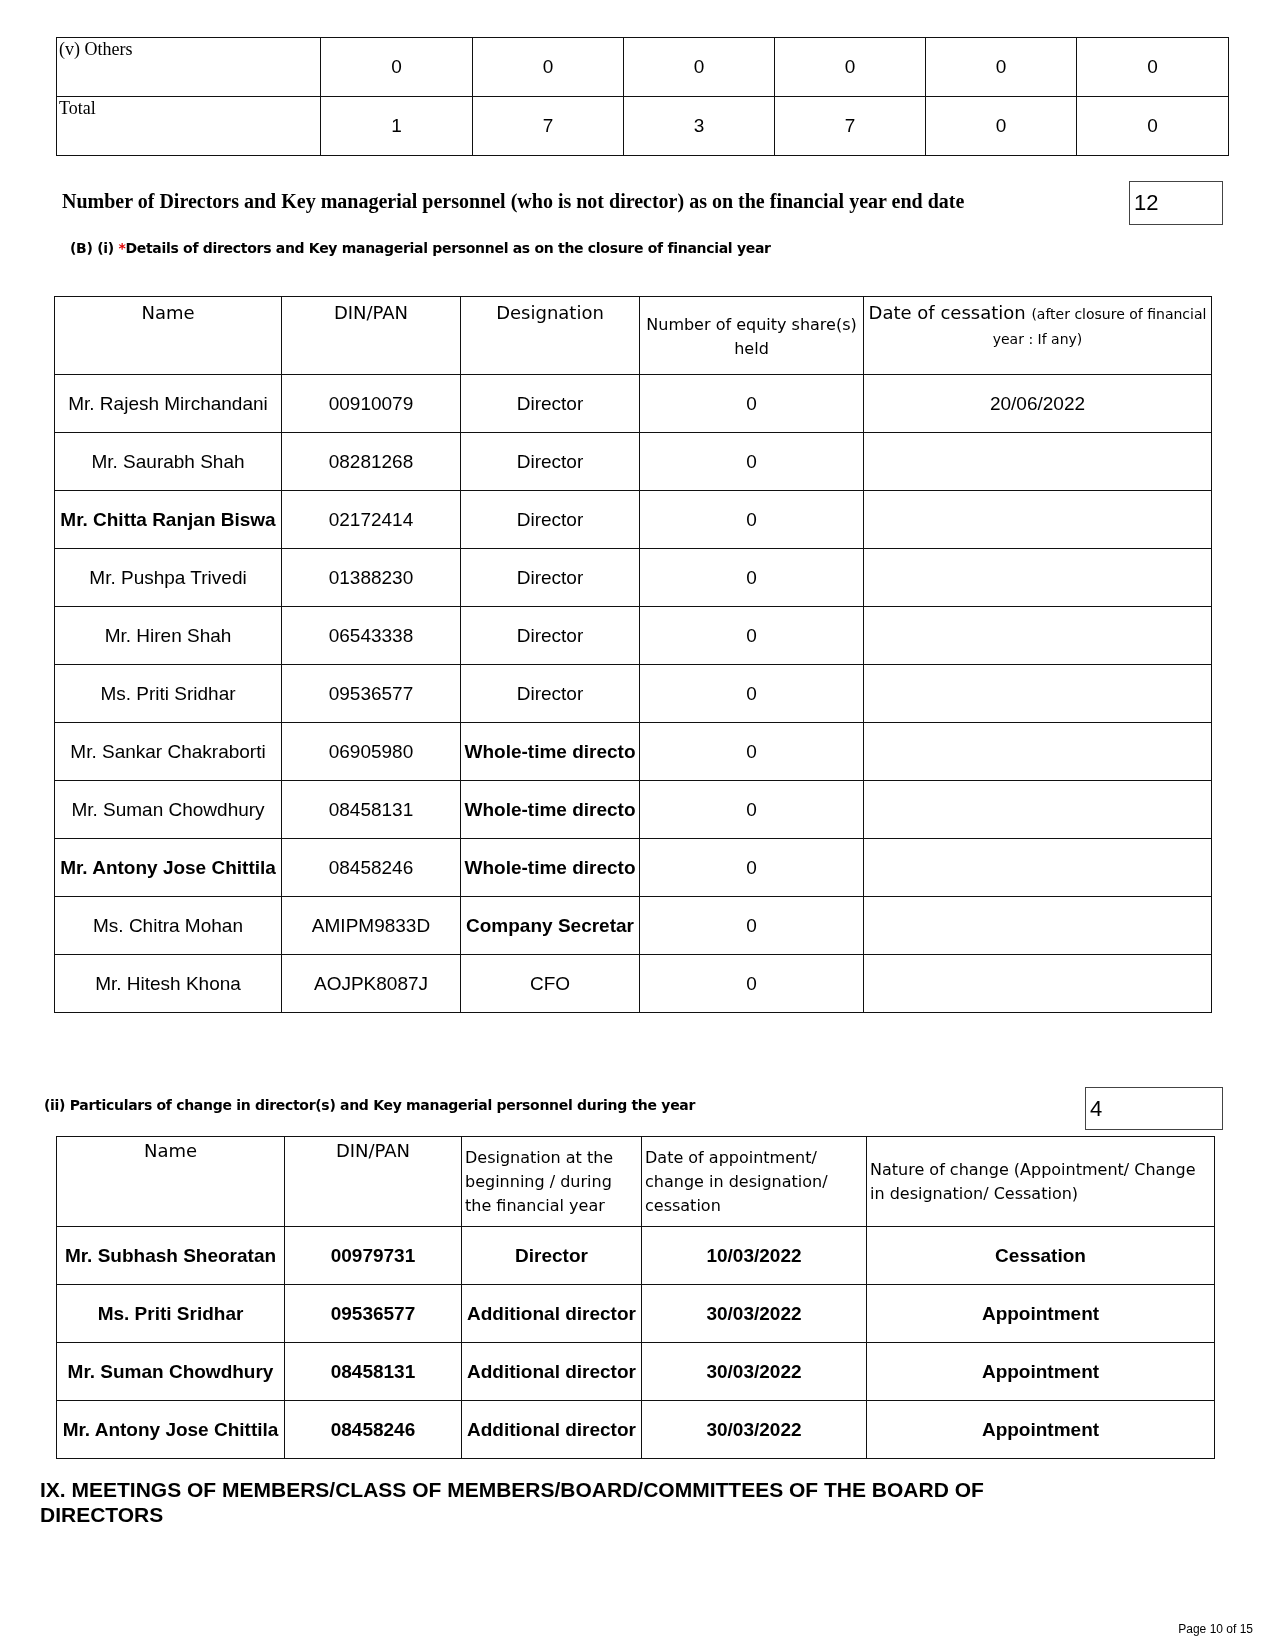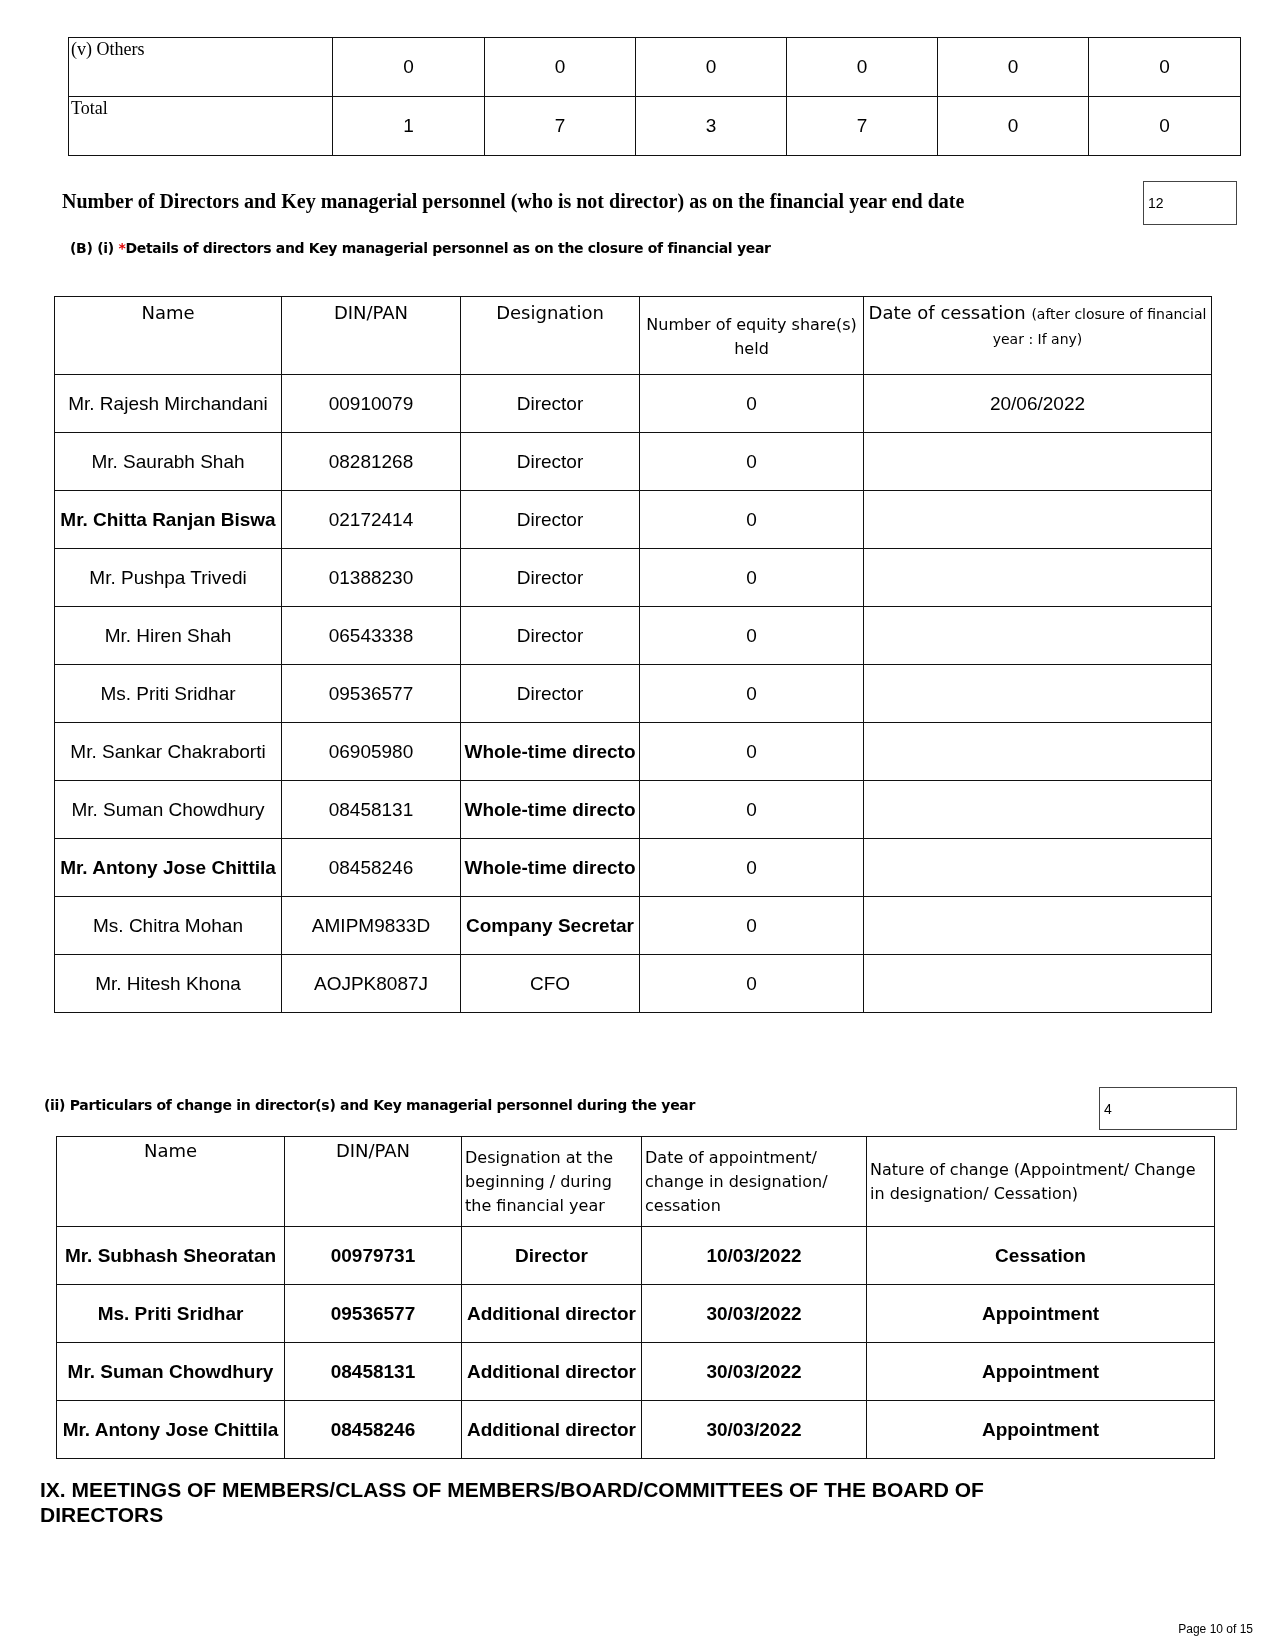--- a/index.html
+++ b/index.html
@@ -1,26 +1,26 @@
 <!DOCTYPE html>
 <html><head>
 <meta charset="utf-8">
 <style>
   html, body { margin:0; padding:0; background:#ffffff; }
   body { width:1275px; height:1650px; position:relative; overflow:hidden; color:#000; font-family:"Liberation Sans", sans-serif; }
   .abs { position:absolute; }
   table { border-collapse:collapse; table-layout:fixed; position:absolute; }
   td, th { border:1.5px solid #111; padding:0; vertical-align:middle; text-align:center; font-weight:normal; }
   
-  #t-top { left:68px; top:37px; width:1172px; }
+  #t-top { left:56px; top:37px; width:1172px; }
   #t-top td { height:57px; font-size:19px; font-family:"Liberation Sans", sans-serif; }
   #t-top td.lbl { text-align:left; vertical-align:top; font-family:"Liberation Serif", serif; font-size:18px; padding-left:2px; padding-top:1px; }
   .serif-bold { font-family:"Liberation Serif", serif; font-weight:bold; font-size:20px; }
   .cal-bold { font-family:"DejaVu Sans", sans-serif; font-weight:bold; font-size:14px; letter-spacing:-0.3px; }
-  .valbox { position:absolute; border:1.5px solid #444; background:#fff; font-size:14px; padding-left:4px; box-sizing:border-box; display:flex; align-items:center;margin-left:14px; }
+  .valbox { position:absolute; border:1.5px solid #444; background:#fff; font-size:22px; padding-left:4px; box-sizing:border-box; display:flex; align-items:center; }
   .req { color:#e00000; }
   
   #t-dir { left:54px; top:296px; width:1157px; }
   #t-dir th { height:73px; font-size:18px; font-family:"DejaVu Sans", sans-serif; vertical-align:top; padding-top:4px; line-height:24px; }
   #t-dir th.mid { vertical-align:middle; padding-top:3px; font-size:16px; }
   #t-dir th .small { font-size:14px; }
   #t-dir td { height:57px; font-size:19px; white-space:nowrap; overflow:hidden; }
   #t-dir td.left-clip { text-align:center; padding-left:0;font-weight:bold; }
   
   #t-chg { left:56px; top:1136px; width:1158px; }

